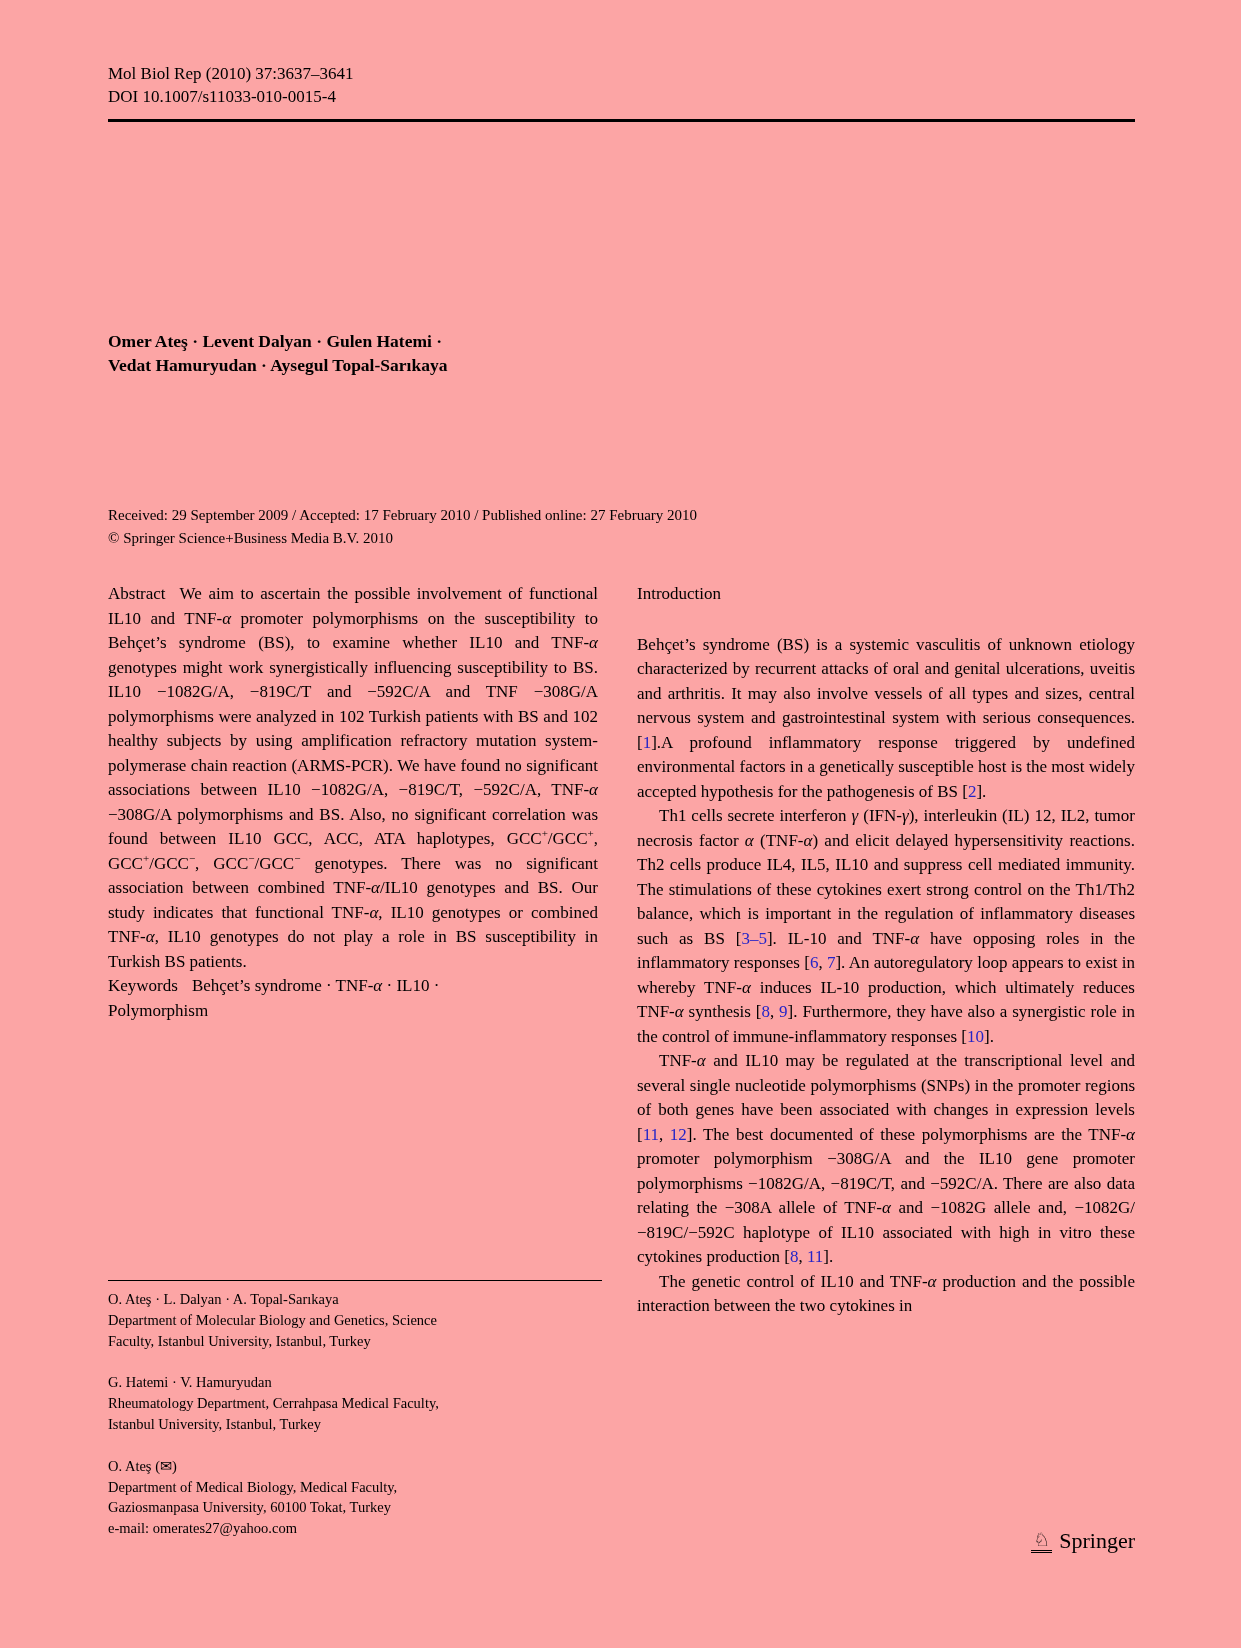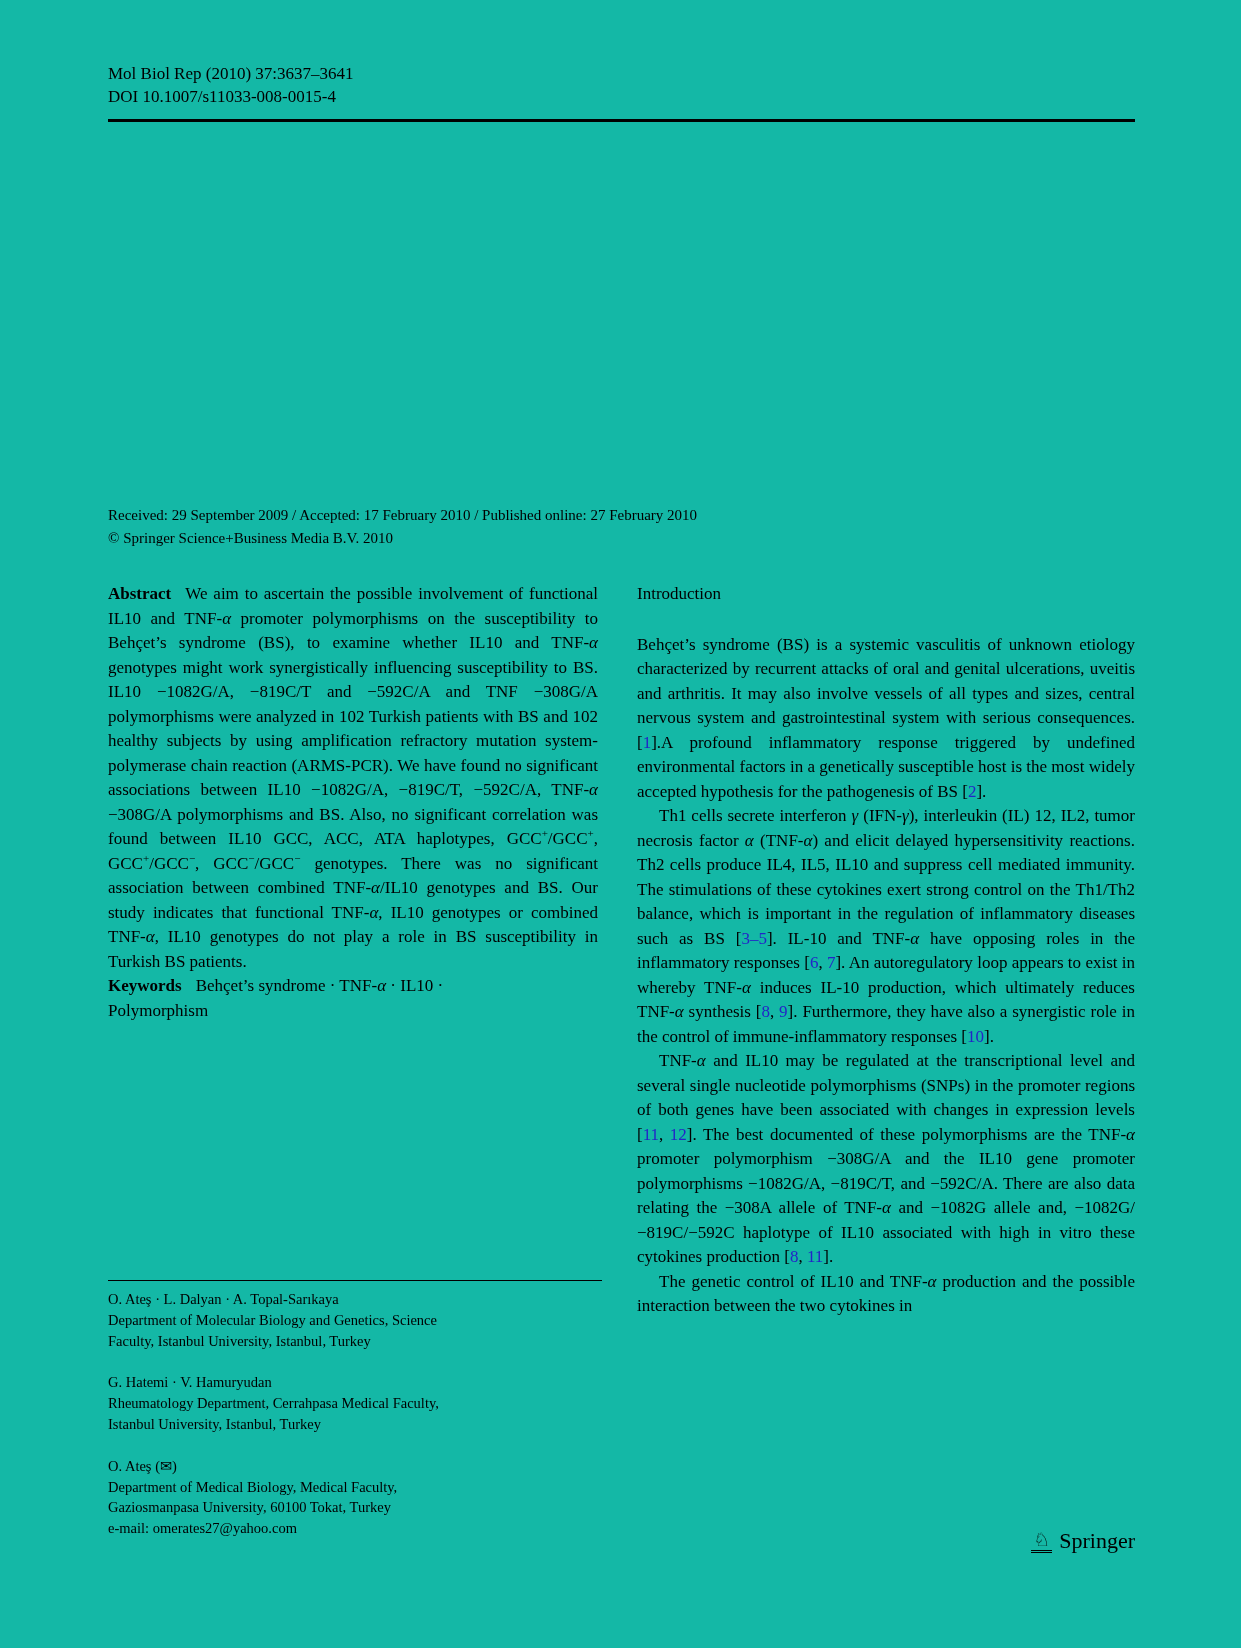--- a/index.html
+++ b/index.html
@@ -2,21 +2,21 @@
 <html><head>
 <meta charset="utf-8">
 <style>
   * { margin: 0; padding: 0; box-sizing: border-box; }
   html, body { background: #888; }
   .page {
     position: relative;
     width: 1241px;
     height: 1648px;
     margin: 0 auto;
-    background: #14b8a6;
+    background: #fca5a5;
     font-family: "Liberation Serif", "DejaVu Serif", serif;
     color: #000;
     overflow: hidden;
   }
   .jheader {
     position: absolute; left: 108px; top: 62px;
     font-size: 17px; line-height: 23px;
   }
   .rule-top {
     position: absolute; left: 108px; top: 119px;
@@ -38,21 +38,21 @@
   .col-left {
     position: absolute; left: 108px; top: 582px; width: 490px;
     font-size: 17px; line-height: 24.5px; text-align: justify;
   }
   .col-right {
     position: absolute; left: 637px; top: 582px; width: 498px;
     font-size: 17px; line-height: 24.5px; text-align: justify;
   }
   .para { margin: 0; }
   .para.indent { text-indent: 22px; }
-  .label { font-weight: bold; margin-right: 14px; }
+  .label { font-weight: normal; margin-right: 14px; }
   .keywords-block { }
   .section-heading { font-weight: normal; font-size: 17px; margin-bottom: 26px; text-align: left; }
   .cite { color: #2424c8; }
   sup { font-size: 11px; line-height: 0; }
   .footnotes {
     position: absolute; left: 108px; top: 1280px; width: 494px;
     border-top: 1.5px solid #000;
     padding-top: 8px;
     font-size: 14.5px; line-height: 20.8px;
     text-align: left;
@@ -74,26 +74,27 @@
     transform: translateY(-2px);
   }
 </style>
 </head>
 <body>
 
 <div class="page">
 
   <div class="jheader">
     <div>Mol Biol Rep (2010) 37:3637–3641</div>
-    <div>DOI 10.1007/s11033-008-0015-4</div>
+    <div>DOI 10.1007/s11033-010-0015-4</div>
   </div>
 
   <div class="rule-top"></div>
 
 
+  <div class="authors">Omer Ateş · Levent Dalyan · Gulen Hatemi ·<br>Vedat Hamuryudan · Aysegul Topal-Sarıkaya</div>
 
   <div class="dates">
     <div>Received: 29 September 2009 / Accepted: 17 February 2010 / Published online: 27 February 2010</div>
     <div>© Springer Science+Business Media B.V. 2010</div>
   </div>
 
   <div class="col-left">
     <p class="para"><span class="label">Abstract</span><span>We aim to ascertain the possible involvement of functional IL10 and TNF-<i>α</i> promoter polymorphisms on the susceptibility to Behçet’s syndrome (BS), to examine whether IL10 and TNF-<i>α</i> genotypes might work synergistically influencing susceptibility to BS. IL10 −1082G/A, −819C/T and −592C/A and TNF −308G/A polymorphisms were analyzed in 102 Turkish patients with BS and 102 healthy subjects by using amplification refractory mutation system-polymerase chain reaction (ARMS-PCR). We have found no significant associations between IL10 −1082G/A, −819C/T, −592C/A, TNF-<i>α</i> −308G/A polymorphisms and BS. Also, no significant correlation was found between IL10 GCC, ACC, ATA haplotypes, GCC<sup>+</sup>/GCC<sup>+</sup>, GCC<sup>+</sup>/GCC<sup>−</sup>, GCC<sup>−</sup>/GCC<sup>−</sup> genotypes. There was no significant association between combined TNF-<i>α</i>/IL10 genotypes and BS. Our study indicates that functional TNF-<i>α</i>, IL10 genotypes or combined TNF-<i>α</i>, IL10 genotypes do not play a role in BS susceptibility in Turkish BS patients.</span></p>
     <p class="para keywords-block"><span class="label">Keywords</span><span>Behçet’s syndrome · TNF-<i>α</i> · IL10 ·<br>Polymorphism</span></p>
   </div>

